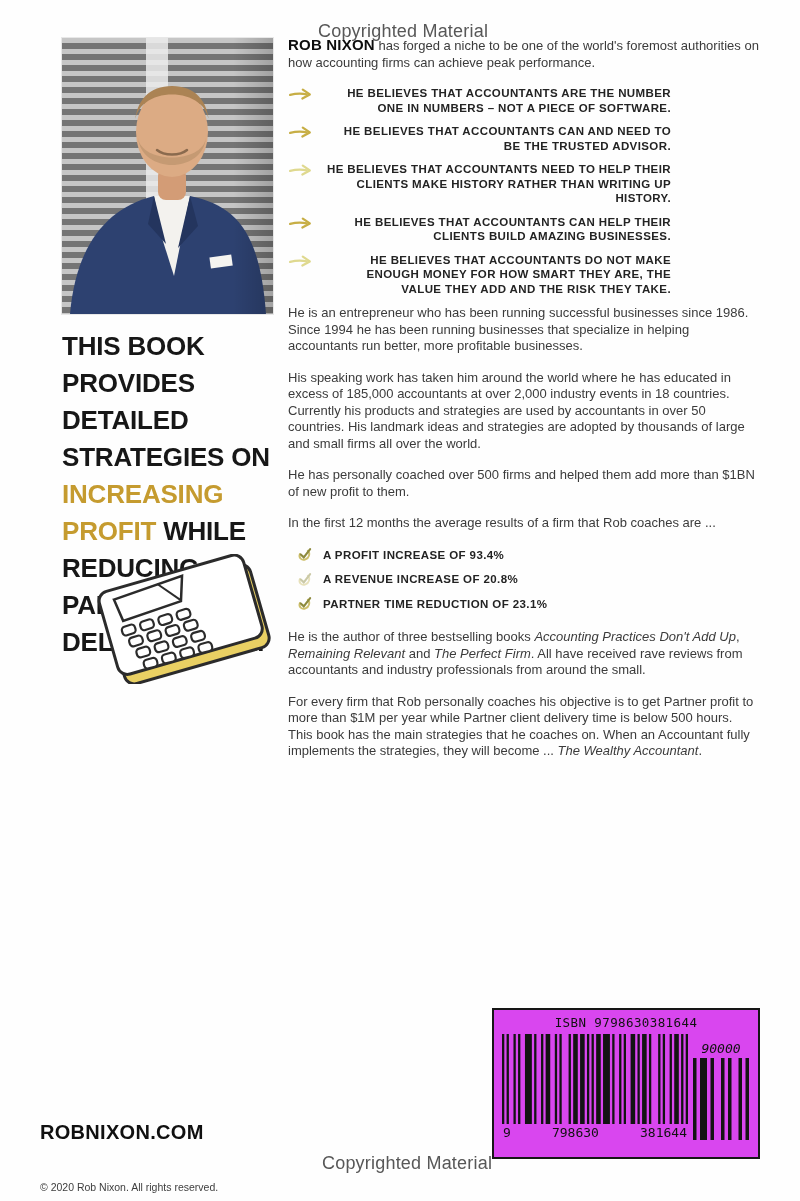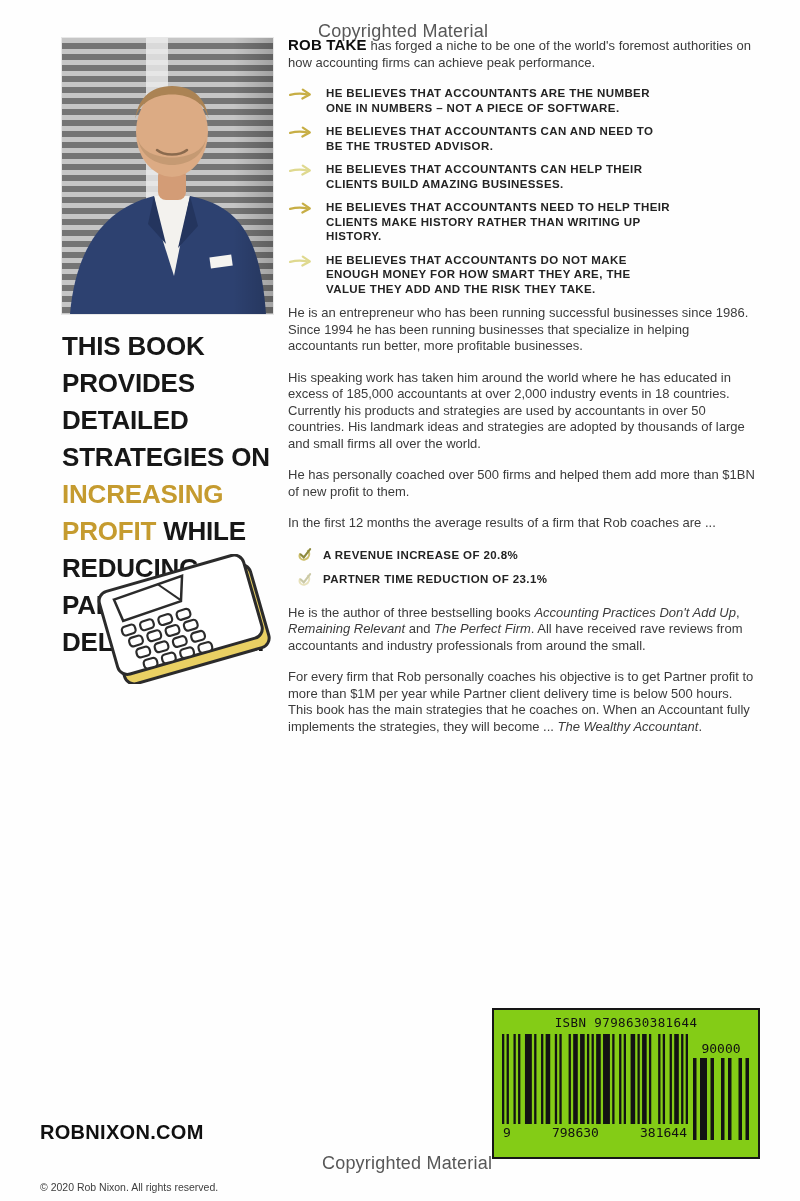--- a/index.html
+++ b/index.html
@@ -39,51 +39,51 @@
   .watermark{font-size:18px;color:#575757;letter-spacing:.2px;}
   .wm-top{position:absolute;left:318px;top:21px;}
   .wm-bottom{position:absolute;left:322px;top:1153px;}
 
   
   .rightcol{position:absolute;left:288px;top:37px;width:472px;
     font-size:13px;line-height:16.5px;color:#3b3b3b;}
   .rightcol p{margin:0 0 15px 0;}
   .intro b{font-size:15px;color:#0d0d0d;letter-spacing:.2px;}
 
-  .beliefs{margin:2px 0 8px 0;}
+  .beliefs{margin:2px 0 8px 0;text-align:right;}
   .belief{display:flex;gap:11px;margin-bottom:9px;align-items:flex-start;
     font-weight:bold;font-size:11.5px;line-height:14.5px;letter-spacing:.4px;
     color:#232323;}
   .belief .txt{max-width:345px;}
   .belief .b-arrow{flex:0 0 27px;margin-top:1px;color:#c7ae45;}
   .belief:nth-child(3) .b-arrow,.belief:nth-child(5) .b-arrow{color:#dfd98f;}
   .b-arrow svg{width:27px;height:14px;display:block;}
 
   .results{margin:0 0 17px 8px;}
   .result{display:flex;gap:10px;align-items:center;margin-bottom:8px;
     font-weight:bold;font-size:11.5px;letter-spacing:.4px;color:#232323;}
   .result .check{flex:0 0 17px;}
   .result:nth-child(2) .check{opacity:.45;}
   .check svg{width:17px;height:15px;display:block;}
 
   .ital{font-style:italic;}
 
   
   .barcode-box{position:absolute;left:492px;top:1008px;width:268px;height:151px;
-    background:#84cc16;border:2px solid #161616;padding:5px 8px 4px 8px;}
+    background:#d946ef;border:2px solid #161616;padding:5px 8px 4px 8px;}
   .isbn{text-align:center;font-family:"DejaVu Sans Mono", monospace;
     font-size:12.5px;color:#111;letter-spacing:.4px;margin-bottom:4px;}
   .bars-row{display:flex;justify-content:space-between;align-items:flex-end;}
   .main-wrap{width:186px;}
   #main-bars{width:186px;height:90px;display:block;}
   .digits{display:flex;justify-content:space-between;margin-top:1px;padding:0 1px;
     font-family:"DejaVu Sans Mono", monospace;font-size:13px;color:#111;}
   .addon-wrap{width:58px;text-align:center;}
   .addon-label{font-family:"DejaVu Sans Mono", monospace;font-size:13px;color:#111;
-    margin-bottom:2px;}
+    margin-bottom:2px;font-style:italic;}
   #addon-bars{width:56px;height:82px;display:block;margin:0 auto;}
 </style>
 </head>
 <body>
 
 <span class="watermark wm-top" data-name="copyrighted-material-top">Copyrighted Material</span>
 
 <div class="photo" data-name="author-portrait-photo">
   <svg viewBox="0 0 211 276" data-name="author-portrait-illustration">
     <path d="M8,276 C14,208 44,170 92,158 L128,158 C176,168 198,196 204,276 Z" fill="#2d4170"></path>
@@ -129,21 +129,21 @@
           <rect x="96" y="93.5" width="13.5" height="9" rx="3.5" transform="rotate(1 87 94)"></rect>
         </g>
     </g>
   </svg>
 </div>
 
 <div class="website" data-name="website-url">ROBNIXON.COM</div>
 <div class="copyright" data-name="copyright-line">© 2020 Rob Nixon. All rights reserved.</div>
 
 <div class="rightcol" data-name="bio-column">
-  <p class="intro" data-name="intro-paragraph"><b data-name="author-name">ROB TAKE</b><span> has forged a niche to be one of the world's foremost authorities on how accounting firms can achieve peak performance.</span></p>
+  <p class="intro" data-name="intro-paragraph"><b data-name="author-name">ROB NIXON</b><span> has forged a niche to be one of the world's foremost authorities on how accounting firms can achieve peak performance.</span></p>
 
   <div class="beliefs" id="beliefs" data-name="belief-list">
       <div class="belief" data-name="belief-item">
         <span class="b-arrow" data-name="arrow-icon">
   <svg viewBox="0 0 30 16" fill="none" stroke="currentColor" stroke-width="2.6" stroke-linecap="round" stroke-linejoin="round">
     <path d="M2 9 C9 7.2, 15 7.2, 21 8.3"></path>
     <path d="M16.5 3 L24.5 8.5 L16 13.2"></path>
   </svg>
 </span>
         <span class="txt" data-name="belief-text">HE BELIEVES THAT ACCOUNTANTS ARE THE NUMBER ONE IN NUMBERS – NOT A PIECE OF SOFTWARE.</span>
@@ -157,48 +157,57 @@
 </span>
         <span class="txt" data-name="belief-text">HE BELIEVES THAT ACCOUNTANTS CAN AND NEED TO BE THE TRUSTED ADVISOR.</span>
       </div>
       <div class="belief" data-name="belief-item">
         <span class="b-arrow" data-name="arrow-icon">
   <svg viewBox="0 0 30 16" fill="none" stroke="currentColor" stroke-width="2.6" stroke-linecap="round" stroke-linejoin="round">
     <path d="M2 9 C9 7.2, 15 7.2, 21 8.3"></path>
     <path d="M16.5 3 L24.5 8.5 L16 13.2"></path>
   </svg>
 </span>
+        <span class="txt" data-name="belief-text">HE BELIEVES THAT ACCOUNTANTS NEED TO HELP THEIR CLIENTS MAKE HISTORY RATHER THAN WRITING UP HISTORY.</span>
+      </div>
+      <div class="belief" data-name="belief-item">
+        <span class="b-arrow" data-name="arrow-icon">
+  <svg viewBox="0 0 30 16" fill="none" stroke="currentColor" stroke-width="2.6" stroke-linecap="round" stroke-linejoin="round">
+    <path d="M2 9 C9 7.2, 15 7.2, 21 8.3"></path>
+    <path d="M16.5 3 L24.5 8.5 L16 13.2"></path>
+  </svg>
+</span>
         <span class="txt" data-name="belief-text">HE BELIEVES THAT ACCOUNTANTS CAN HELP THEIR CLIENTS BUILD AMAZING BUSINESSES.</span>
-      </div>
-      <div class="belief" data-name="belief-item">
-        <span class="b-arrow" data-name="arrow-icon">
-  <svg viewBox="0 0 30 16" fill="none" stroke="currentColor" stroke-width="2.6" stroke-linecap="round" stroke-linejoin="round">
-    <path d="M2 9 C9 7.2, 15 7.2, 21 8.3"></path>
-    <path d="M16.5 3 L24.5 8.5 L16 13.2"></path>
-  </svg>
-</span>
-        <span class="txt" data-name="belief-text">HE BELIEVES THAT ACCOUNTANTS NEED TO HELP THEIR CLIENTS MAKE HISTORY RATHER THAN WRITING UP HISTORY.</span>
       </div>
       <div class="belief" data-name="belief-item">
         <span class="b-arrow" data-name="arrow-icon">
   <svg viewBox="0 0 30 16" fill="none" stroke="currentColor" stroke-width="2.6" stroke-linecap="round" stroke-linejoin="round">
     <path d="M2 9 C9 7.2, 15 7.2, 21 8.3"></path>
     <path d="M16.5 3 L24.5 8.5 L16 13.2"></path>
   </svg>
 </span>
         <span class="txt" data-name="belief-text">HE BELIEVES THAT ACCOUNTANTS DO NOT MAKE ENOUGH MONEY FOR HOW SMART THEY ARE, THE VALUE THEY ADD AND THE RISK THEY TAKE.</span>
       </div>
     </div>
 
   <p data-name="bio-paragraph-1">He is an entrepreneur who has been running successful businesses since 1986. Since 1994 he has been running businesses that specialize in helping accountants run better, more profitable businesses.</p>
   <p data-name="bio-paragraph-3">His speaking work has taken him around the world where he has educated in excess of 185,000 accountants at over 2,000 industry events in 18 countries. Currently his products and strategies are used by accountants in over 50 countries. His landmark ideas and strategies are adopted by thousands of large and small firms all over the world.</p>
   <p data-name="bio-paragraph-4">He has personally coached over 500 firms and helped them add more than $1BN of new profit to them.</p>
   <p data-name="bio-paragraph-5">In the first 12 months the average results of a firm that Rob coaches are ...</p>
 
   <div class="results" id="results" data-name="results-checklist">
+      <div class="result" data-name="result-item">
+        <span class="check" data-name="check-icon">
+  <svg viewBox="0 0 18 16" fill="none" stroke-linecap="round">
+    <path d="M4 7.5 C2.5 11.5,6 14.8,10 13.2 C14 11.6,15.5 6.5,12.5 4" stroke="#cdbf6c" stroke-width="2"></path>
+    <path d="M5 8 L8.2 11 L15 2.2" stroke="#8d8a3e" stroke-width="2.3"></path>
+  </svg>
+</span>
+        <span data-name="result-text">A PROFIT INCREASE OF 93.4%</span>
+      </div>
       <div class="result" data-name="result-item">
         <span class="check" data-name="check-icon">
   <svg viewBox="0 0 18 16" fill="none" stroke-linecap="round">
     <path d="M4 7.5 C2.5 11.5,6 14.8,10 13.2 C14 11.6,15.5 6.5,12.5 4" stroke="#cdbf6c" stroke-width="2"></path>
     <path d="M5 8 L8.2 11 L15 2.2" stroke="#8d8a3e" stroke-width="2.3"></path>
   </svg>
 </span>
         <span data-name="result-text">A REVENUE INCREASE OF 20.8%</span>
       </div>
       <div class="result" data-name="result-item">

